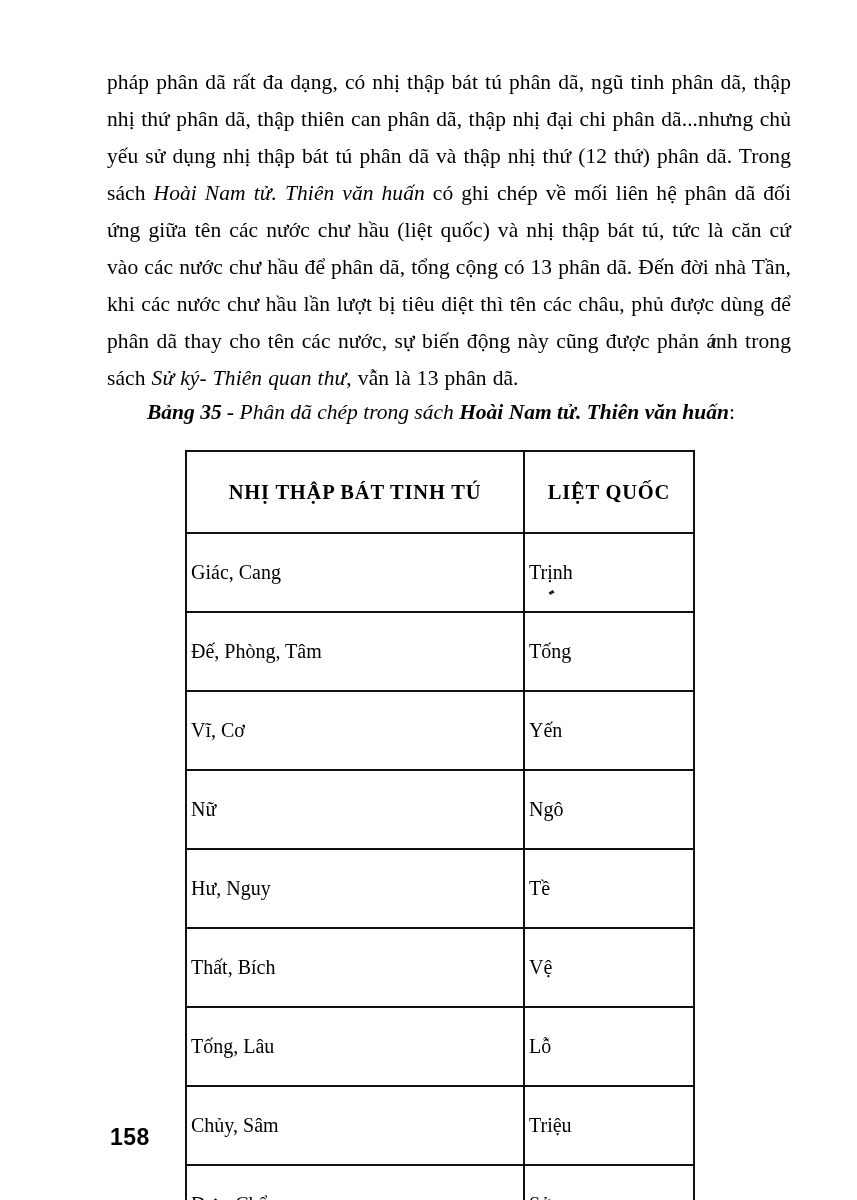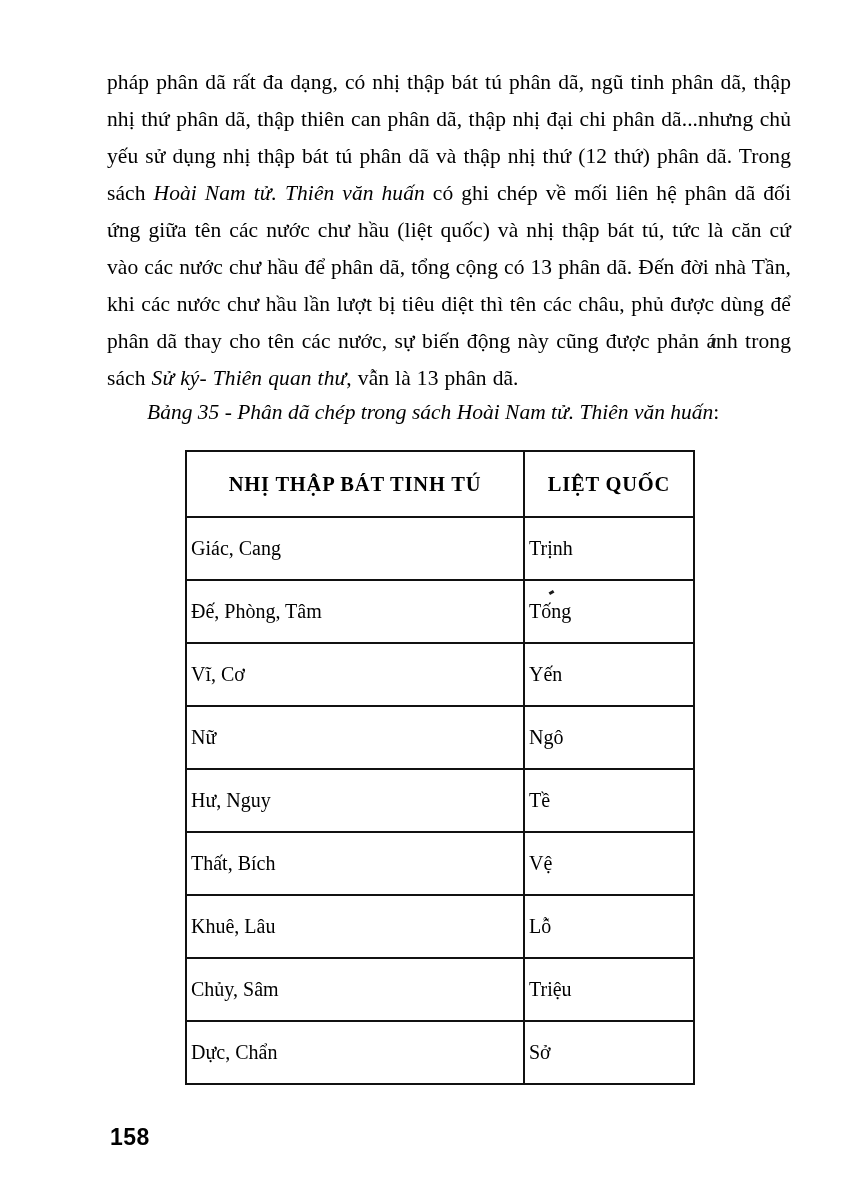--- a/index.html
+++ b/index.html
@@ -41,21 +41,21 @@
   .caption {
     position: absolute;
     left: 107px;
     top: 372px;
     width: 690px;
     font-size: 21.5px;
     line-height: 36px;
     font-style: italic;
   }
   .caption .indent { display: inline-block; width: 40px; }
-  .caption .bold-ital { font-weight: normal; font-style: italic; }
+  .caption .bold-ital { font-weight: bold; font-style: italic; }
   .caption .roman { font-style: normal; }
 
   
   .tbl-wrap {
     position: absolute;
     left: 185px;
     top: 450px;
     width: 508px;
   }
   table.data {
@@ -64,21 +64,21 @@
     table-layout: fixed;
   }
   table.data col.c1 { width: 338px; }
   table.data col.c2 { width: 170px; }
 
   table.data th, table.data td {
     border: 2px solid #111111;
     vertical-align: middle;
     height: 45px;
     font-size: 20px;
-    padding: 8px 4px;
+    padding: 16px 4px;
   }
   table.data th {
     font-weight: bold;
     font-size: 20.5px;
     letter-spacing: 0.8px;
     height: 48px;
   }
   table.data td { font-weight: normal; }
 
   
@@ -165,21 +165,21 @@
           </tr>
           <tr>
             <td>Hư, Nguy</td>
             <td class="c-right">Tề</td>
           </tr>
           <tr>
             <td>Thất, Bích</td>
             <td class="c-right">Vệ</td>
           </tr>
           <tr>
-            <td>Khuê, Lâu</td>
+            <td>Tống, Lâu</td>
             <td class="c-right">Lỗ</td>
           </tr>
           <tr>
             <td>Chủy, Sâm</td>
             <td class="c-right">Triệu</td>
           </tr>
           <tr>
             <td>Dực, Chẩn</td>
             <td class="c-right">Sở</td>
           </tr>

